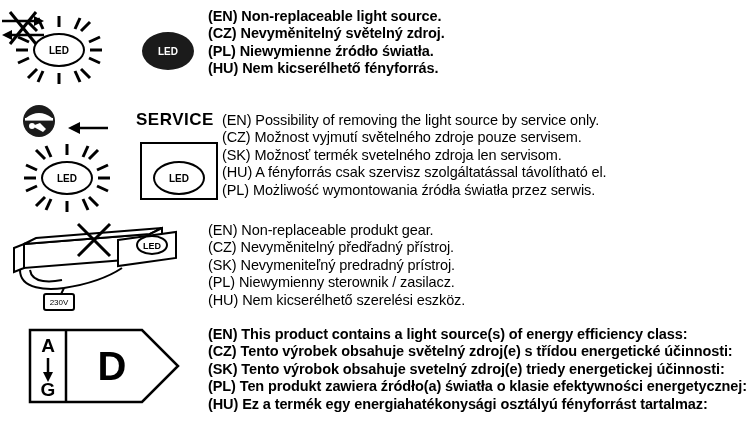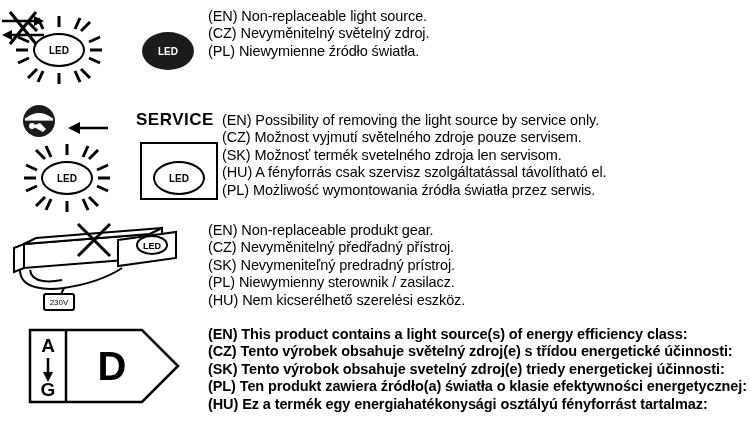--- a/index.html
+++ b/index.html
@@ -74,21 +74,21 @@
     background: #fff;
     box-sizing: border-box;
   }
 
   
   #row1 { top: 8px; height: 98px; }
   #r1-burst { left: 16px; top: 8px; }
   #r1-led1 { left: 33px; top: 25px; width: 52px; height: 34px; border-radius: 50%; }
   #r1-arrows { left: 92px; top: 22px; }
   #r1-led2 { left: 142px; top: 24px; width: 52px; height: 38px; border-radius: 26px/19px; }
-  #row1 .text-col { padding-top: 0px; }
+  #row1 .text-col { padding-top: 0px; font-weight: bold; }
 
   
   #row2 { top: 104px; height: 118px; padding-left: 14px; }
   #r2-service-icon { left: 62px; top: 0px; }
   #r2-service-label {
     position: absolute;
     left: 122px;
     top: 6px;
     font-size: 17px;
     font-weight: bold;
@@ -154,20 +154,21 @@
       </svg>
 
       <div class="led-circle filled" id="r1-led2">
           <span>LED</span>
         </div>
     </div>
     <div class="text-col">
       <p>(EN) Non-replaceable light source.</p>
       <p>(CZ) Nevyměnitelný světelný zdroj.</p>
       <p>(PL) Niewymienne źródło światła.</p>
+      <p>(HU) Nem kicserélhető fényforrás.</p>
     </div>
   </div>
 
   <div class="row" id="row2">
     <div class="icon-col">
       <svg id="r2-service-icon" width="50" height="34" viewBox="0 0 50 34">
         <circle cx="25" cy="17" r="16" fill="#1b1b1b"></circle>
         <path d="M12 14 q13 -10 26 0 z" fill="#fff"></path>
         <rect x="11" y="14" width="28" height="2.6" fill="#fff"></rect>
         <path d="M18 22 l8 -3 6 6 -3 3 z" fill="#fff"></path>

